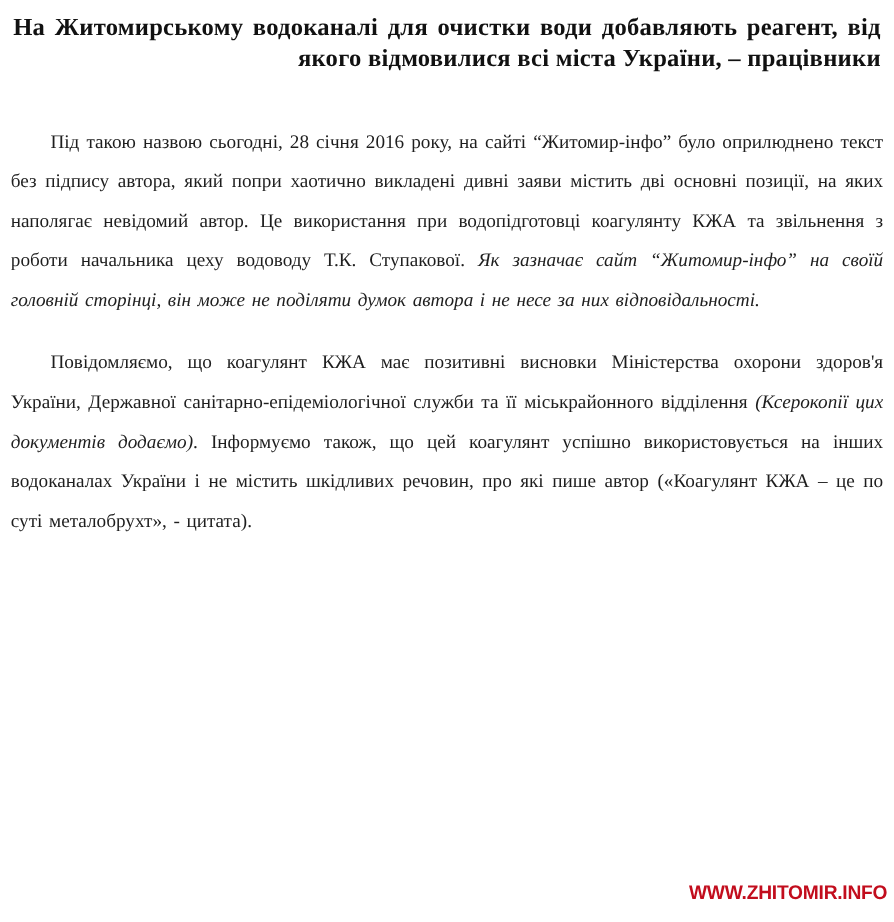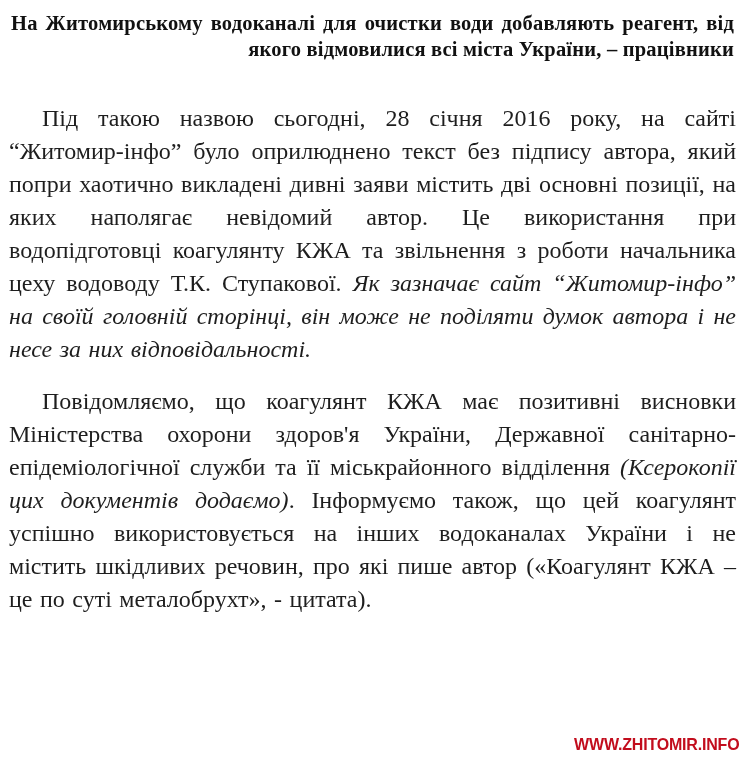--- a/index.html
+++ b/index.html
@@ -27,21 +27,21 @@
     color: #111111;
     text-align: justify;
     text-align-last: right;
     letter-spacing: 0.2px;
   }
   .body-text {
     margin-top: 40px;
   }
   .body-text p {
     margin: 0 0 19px 0;
-    font-size: 24px;
+    font-size: 16px;
     line-height: 33px;
     text-align: justify;
     text-indent: 33px;
     word-spacing: 1.5px;
   }
   .body-text p span.it {
     font-style: italic;
   }
   .watermark {
     position: absolute;

